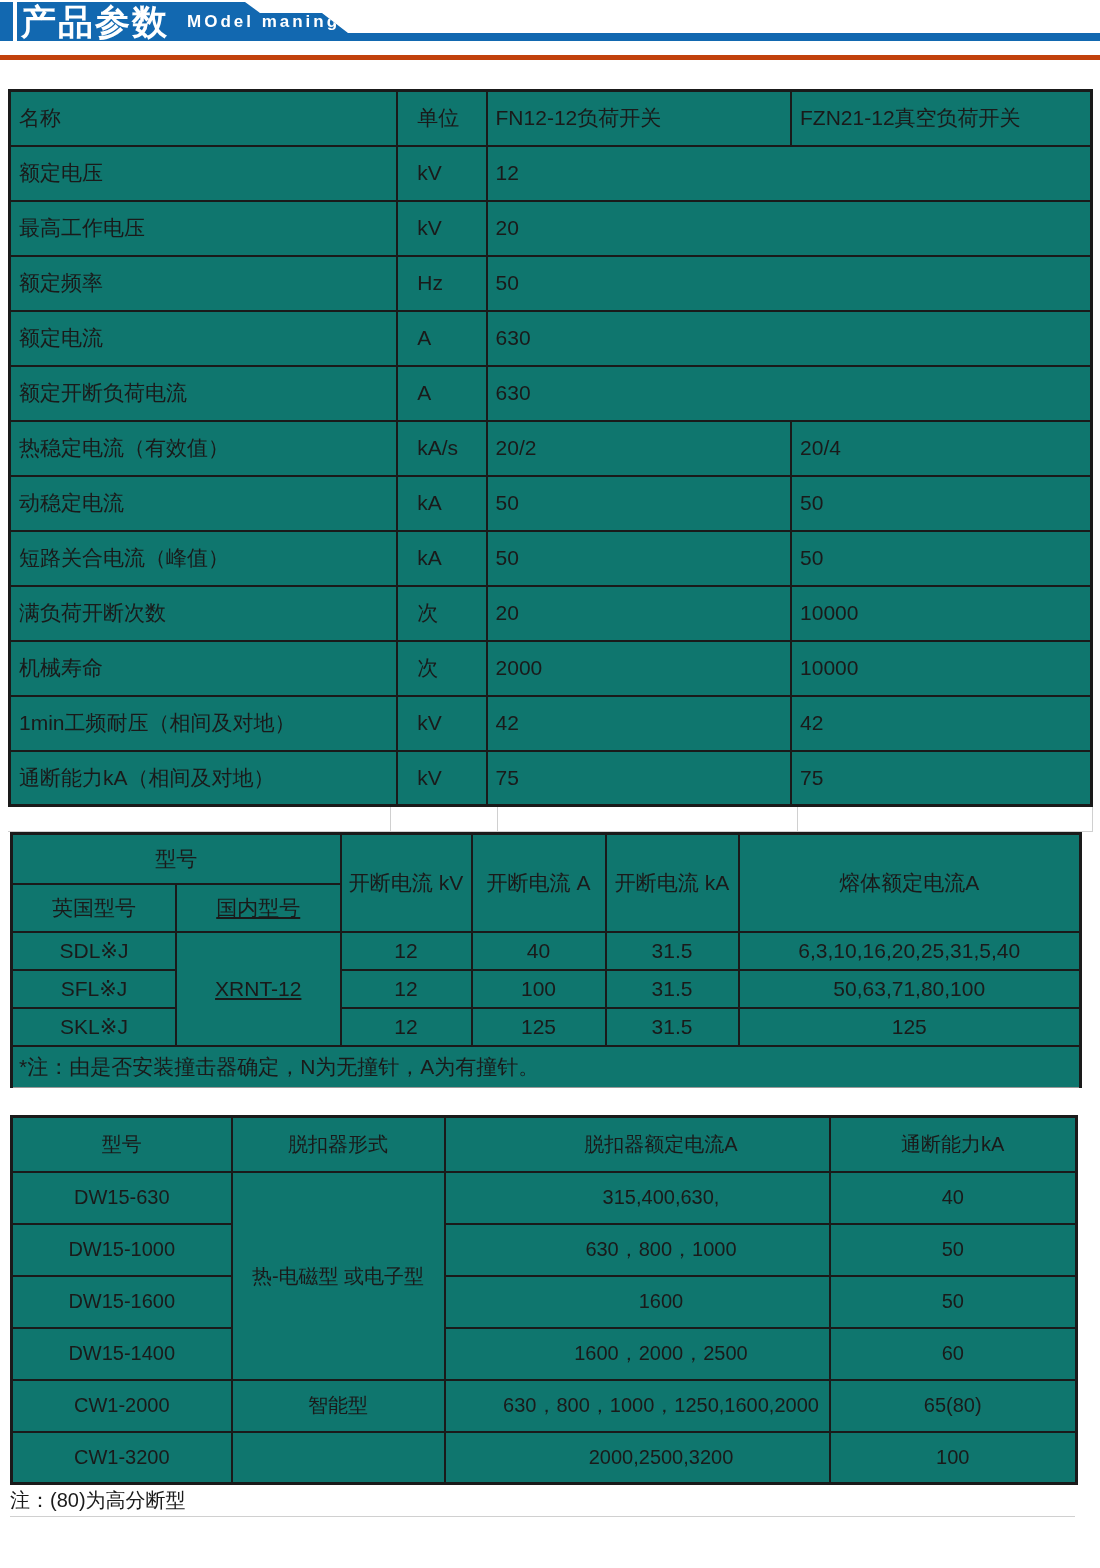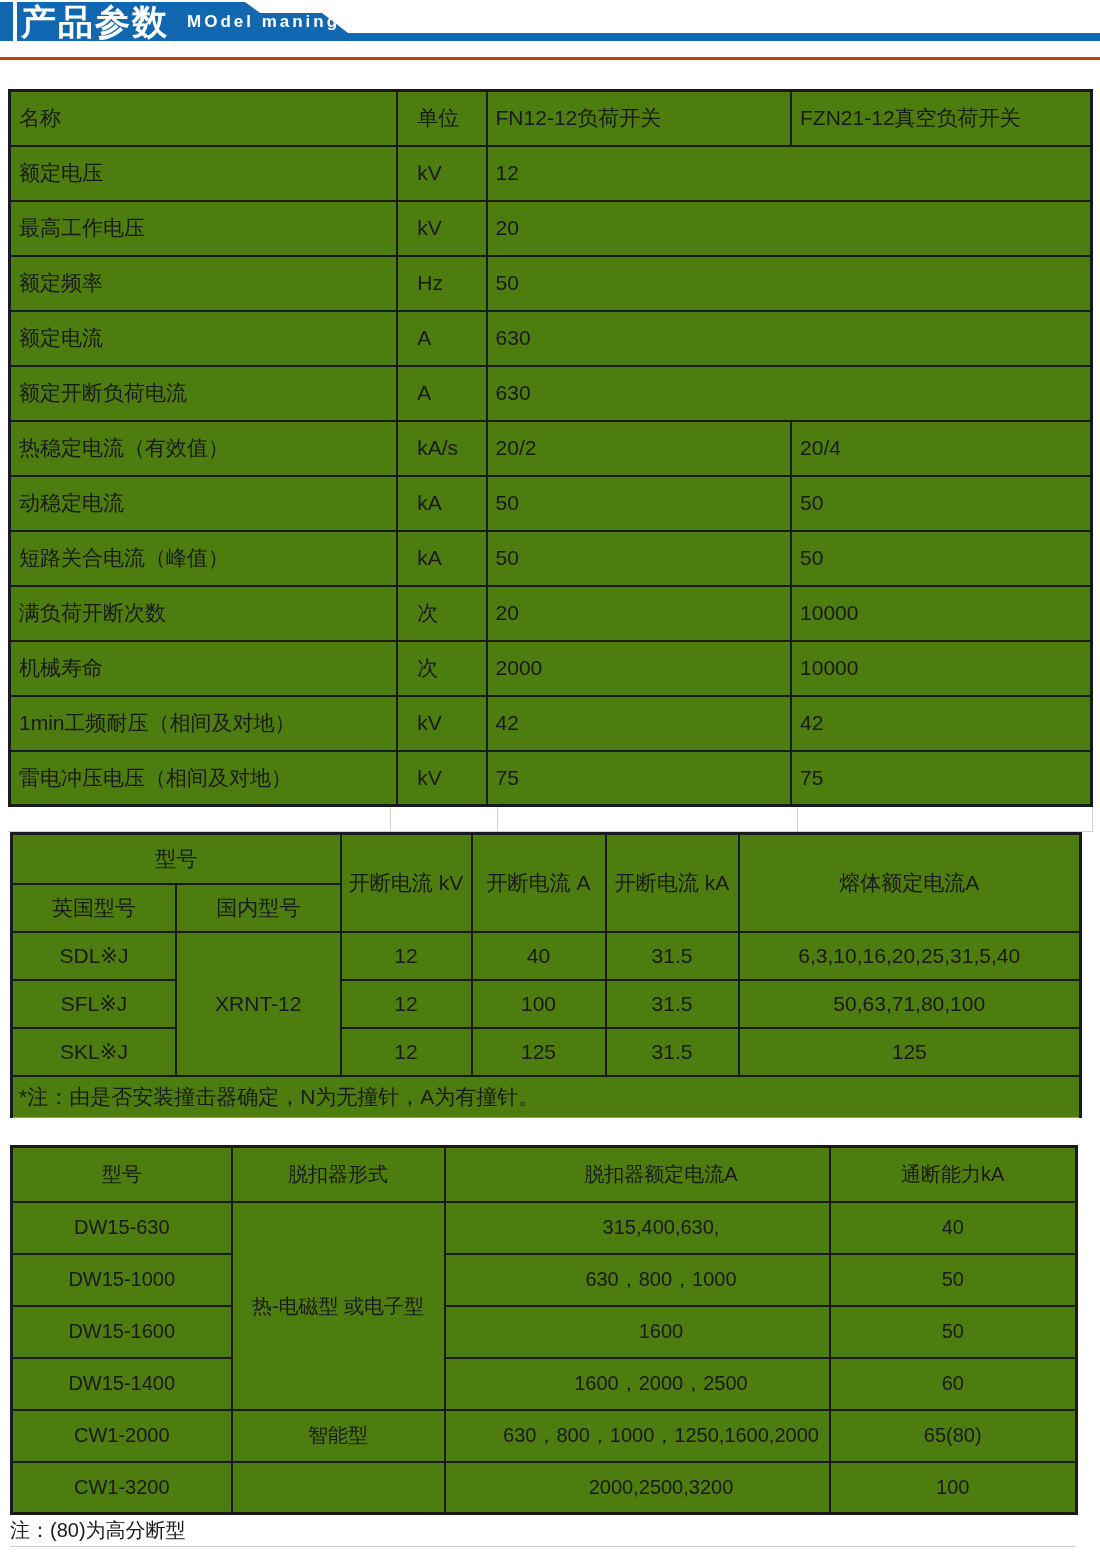--- a/index.html
+++ b/index.html
@@ -5,21 +5,21 @@
   * { margin: 0; padding: 0; box-sizing: border-box; }
   html, body { background: #ffffff; }
   body {
     width: 1100px; height: 1568px;
     font-family: "Liberation Sans", "DejaVu Sans", sans-serif;
     color: #1a1a1a;
     overflow: hidden;
   }
 
   
-  .banner { position: relative; width: 1100px; height: 60px; border-bottom: 3px solid #c2410c; }
+  .banner { position: relative; width: 1100px; height: 60px; border-bottom: 5px solid #c2410c; }
   .banner-bar {
     position: absolute; left: 0; top: 2px; width: 13px; height: 39px;
     background: #1268b0;
   }
   .banner-main {
     position: absolute; left: 17px; top: 2px; width: 1083px; height: 39px;
     background: #1268b0;
     clip-path: polygon(0 0, 228px 0, 243px 11px, 305px 11px, 331px 31px, 1083px 31px, 1083px 39px, 0 39px);
   }
   .banner-title {
@@ -27,21 +27,21 @@
     font-size: 35px; font-weight: bold; color: #ffffff; letter-spacing: 2px;
     line-height: 39px; white-space: nowrap;
   }
   .banner-subtitle {
     position: absolute; left: 170px; top: 10px;
     font-size: 17px; font-weight: bold; color: #ffffff; letter-spacing: 3px;
     white-space: nowrap;
   }
 
   
-  table { border-collapse: collapse; table-layout: fixed; background: #4d7c0f; }
+  table { border-collapse: collapse; table-layout: fixed; background: #0f766e; }
   td, th { border: 2px solid #1a1a1a; font-weight: normal; font-size: 21px; vertical-align: middle; overflow: hidden; }
   .pre { white-space: pre-line; line-height: 1.5; }
 
   
   .t1 { margin: 29px 0 0 8px; width: 1085px; border: 3px solid #1a1a1a; }
   .t1 td, .t1 th { height: 55px; text-align: left; padding-left: 8px; white-space: nowrap; }
   .t1 .c1 { width: 382px; }
   .t1 .c2 { width: 88px; padding-left: 19px; }
   .t1 .c3 { width: 300px; }
   .t1 .c4 { width: 296px; }
@@ -51,23 +51,23 @@
     position: relative; margin-left: 8px; width: 1085px; height: 25px;
     border-bottom: 1px solid #d0d0d0;
   }
   .ghost-row .vline { position: absolute; top: 0; width: 1px; height: 100%; background: #d0d0d0; }
 
   
   .t2 { margin-left: 10px; width: 1072px; border: 3px solid #1a1a1a; border-bottom: none; }
   .t2 td, .t2 th { text-align: center; white-space: nowrap; }
   .t2 .hr1 th { height: 50px; }
   .t2 .hr2 th { height: 48px; }
-  .t2 tr.body td { height: 48px; }
+  .t2 tr.body td { height: 38px; }
   .t2 .c1 { width: 136px; }
-  .t2 .c2 { width: 196px; }
+  .t2 .c2 { width: 196px; text-decoration: underline; }
   .t2 .c3 { width: 131px; }
   .t2 .c4 { width: 134px; }
   .t2 .c5 { width: 133px; }
   .t2 .c6 { width: 342px; }
   .t2 .note-cell {
     height: 42px; text-align: left; padding-left: 6px;
     border-bottom: 1px solid #9a9a9a;
   }
 
   
@@ -160,21 +160,21 @@
     <td class="c3">2000</td>
     <td class="c4">10000</td>
   </tr>
   <tr>
     <td class="c1">1min工频耐压（相间及对地）</td>
     <td class="c2">kV</td>
     <td class="c3">42</td>
     <td class="c4">42</td>
   </tr>
   <tr>
-    <td class="c1">雷电冲压电压（相间及对地）</td>
+    <td class="c1">通断能力kA（相间及对地）</td>
     <td class="c2">kV</td>
     <td class="c3">75</td>
     <td class="c4">75</td>
   </tr>
 </tbody>
   </table>
 
 <div class="ghost-row">
   <div class="vline" style="left:382px"></div>
   <div class="vline" style="left:489px"></div>

